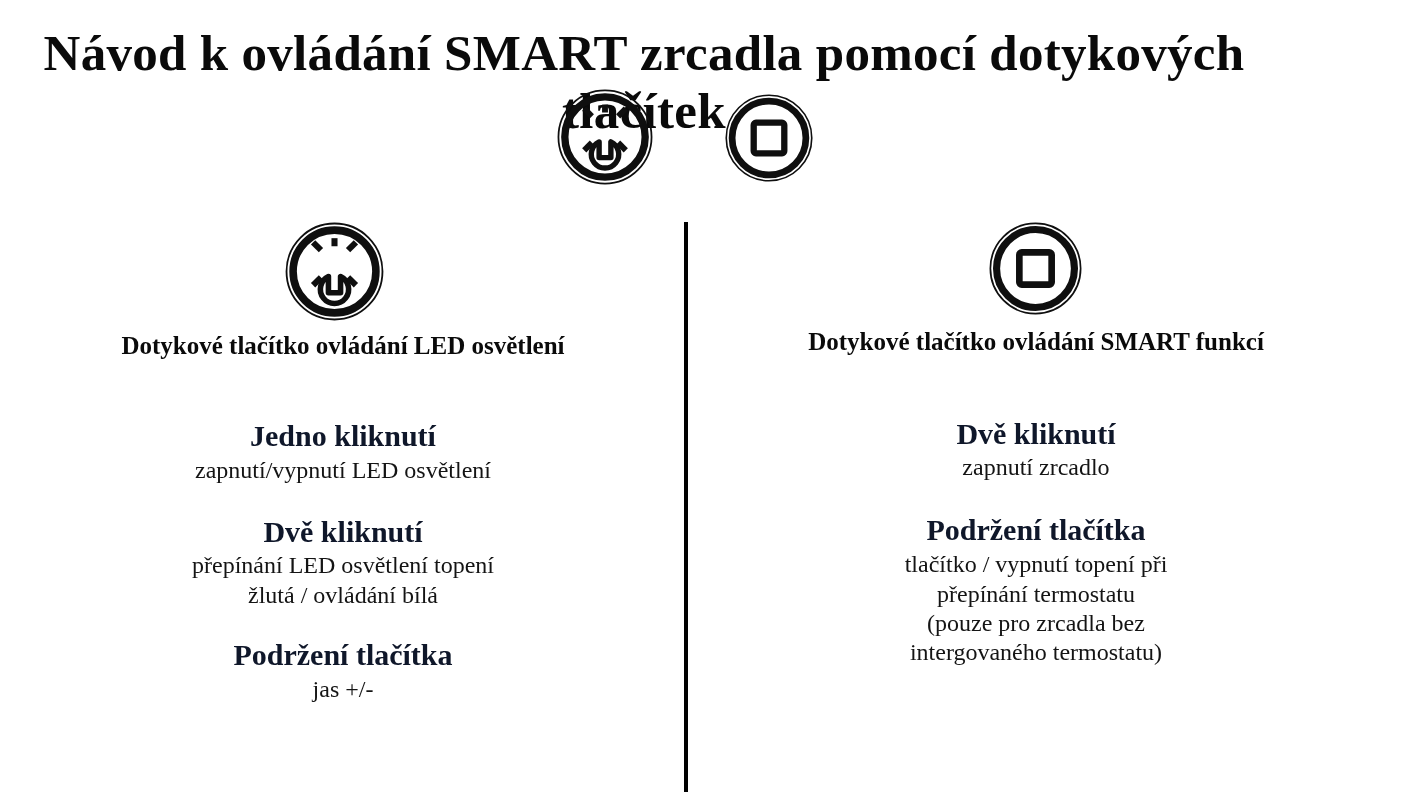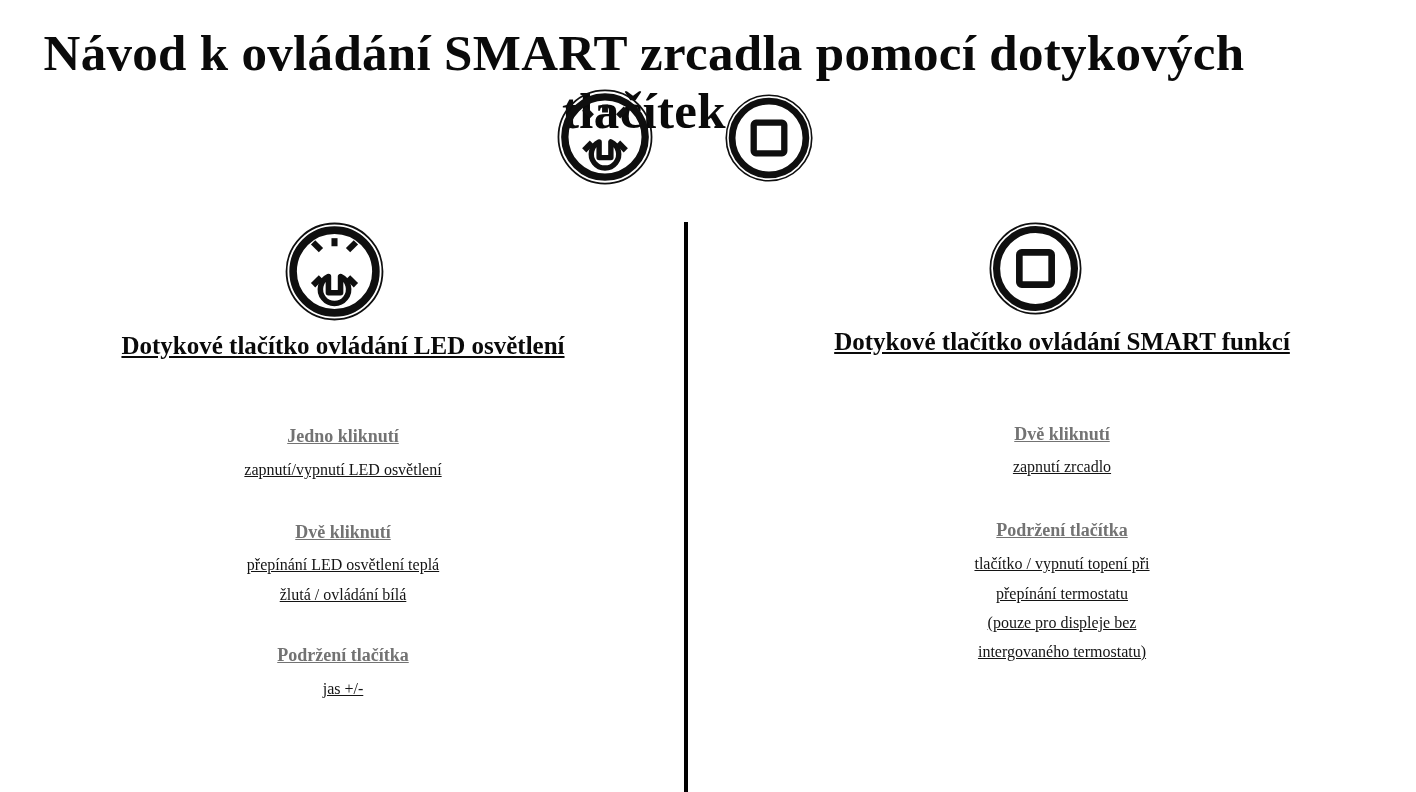--- a/index.html
+++ b/index.html
@@ -44,36 +44,35 @@
     top: 222px;
     width: 4px;
     height: 570px;
     background: #000000;
   }
   .tblock {
     position: absolute;
     text-align: center;
     line-height: 30px;
     white-space: nowrap;
-    text-decoration: underline;
   }
   .col-l { left: 10px;  width: 666px; }
-  .col-r { left: 712px; width: 700px; text-align: center; }
+  .col-r { left: 686px; width: 700px; text-align: center; }
   .col-heading {
     font-size: 25px;
     font-weight: bold;
     color: #0a0a0a;
   }
   .sec-title {
-    font-size: 18px;
+    font-size: 30px;
     font-weight: bold;
-    color: #737373;
+    color: #0f172a;
   }
   .sec-line {
-    font-size: 16px;
+    font-size: 24px;
     color: #141414;
   }
 </style>
 </head>
 <body>
 
 <svg width="0" height="0" style="position:absolute">
   <defs>
     <g id="bulb-icon-shape">
       <circle cx="50" cy="50" r="47.5" fill="none" stroke="#0f0f0f" stroke-width="1.8"></circle>
@@ -112,33 +111,33 @@
   <svg viewBox="0 0 100 100">
       <use href="#bulb-icon-shape"></use>
     </svg>
 </div>
 <div class="tblock col-l col-heading" style="top:331px">Dotykové tlačítko ovládání LED osvětlení</div>
 
 <div class="tblock col-l sec-title" style="top:421px">Jedno kliknutí</div>
 <div class="tblock col-l sec-line" style="top:455px">zapnutí/vypnutí LED osvětlení</div>
 
 <div class="tblock col-l sec-title" style="top:517px">Dvě kliknutí</div>
-<div class="tblock col-l sec-line" style="top:550px">přepínání LED osvětlení teplá</div>
+<div class="tblock col-l sec-line" style="top:550px">přepínání LED osvětlení topení</div>
 <div class="tblock col-l sec-line" style="top:580px">žlutá / ovládání bílá</div>
 
 <div class="tblock col-l sec-title" style="top:640px">Podržení tlačítka</div>
 <div class="tblock col-l sec-line" style="top:674px">jas +/-</div>
 
 <div class="icon icon-col-smart">
   <svg viewBox="0 0 100 100">
       <use href="#square-icon-shape"></use>
     </svg>
 </div>
 <div class="tblock col-r col-heading" style="top:327px">Dotykové tlačítko ovládání SMART funkcí</div>
 
 <div class="tblock col-r sec-title" style="top:419px">Dvě kliknutí</div>
 <div class="tblock col-r sec-line" style="top:452px">zapnutí zrcadlo</div>
 
 <div class="tblock col-r sec-title" style="top:515px">Podržení tlačítka</div>
 <div class="tblock col-r sec-line" style="top:549px">tlačítko / vypnutí topení při</div>
 <div class="tblock col-r sec-line" style="top:579px">přepínání termostatu</div>
-<div class="tblock col-r sec-line" style="top:608px">(pouze pro displeje bez</div>
+<div class="tblock col-r sec-line" style="top:608px">(pouze pro zrcadla bez</div>
 <div class="tblock col-r sec-line" style="top:637px">intergovaného termostatu)</div>
 
 </body></html>

